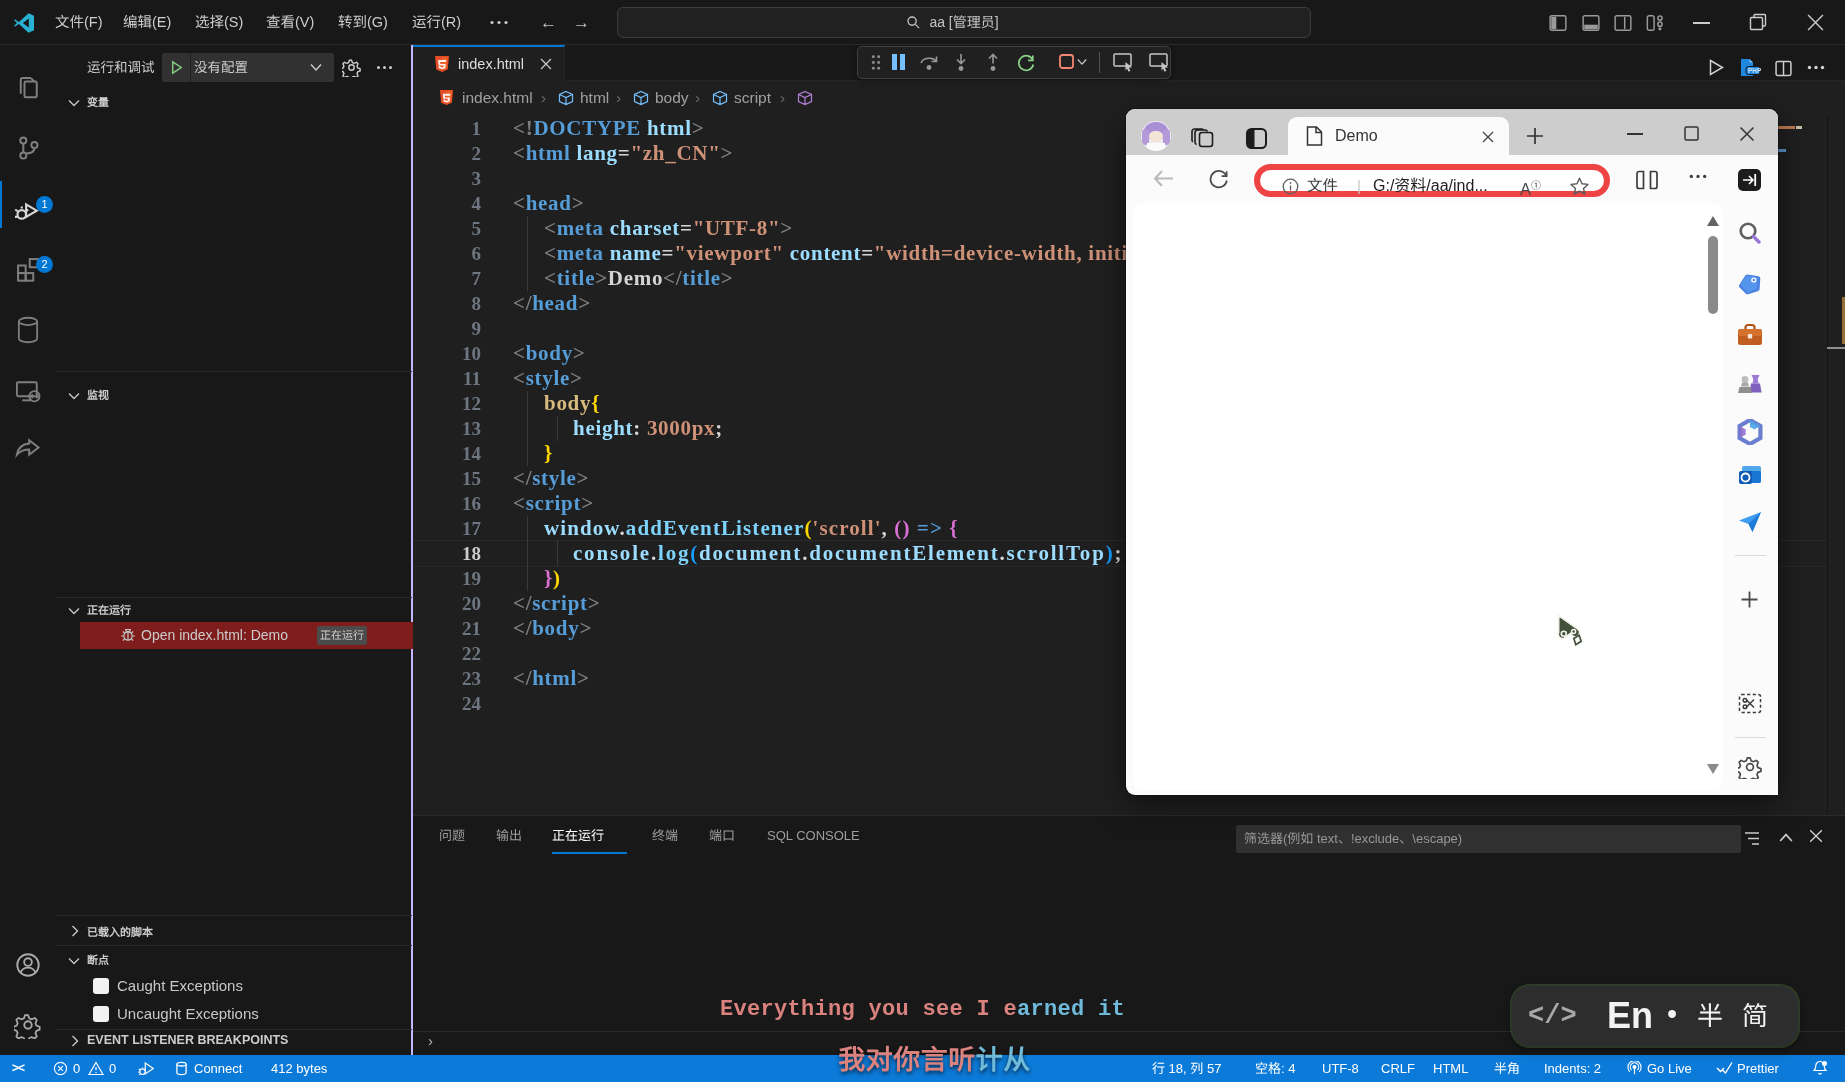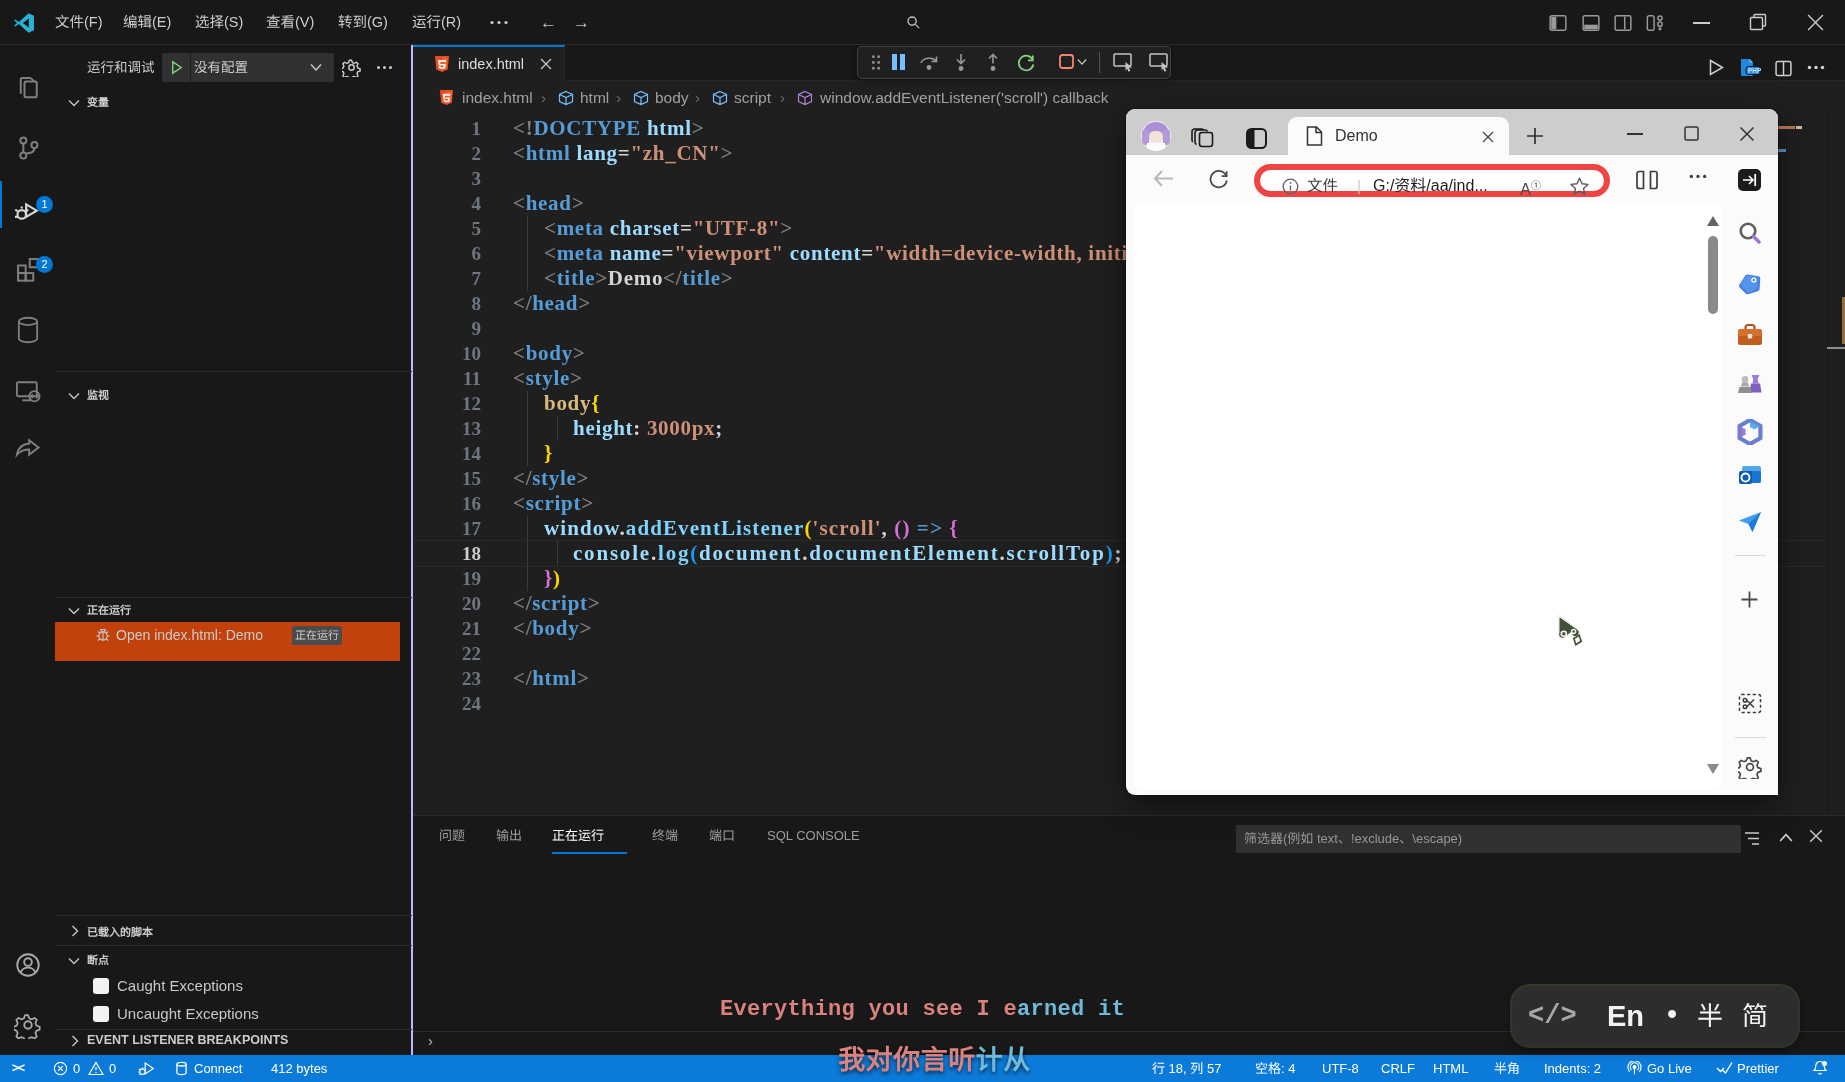--- a/index.html
+++ b/index.html
@@ -61,20 +61,21 @@
   <span class="menu" style="left:266px">查看(V)</span>
   <span class="menu" style="left:338px">转到(G)</span>
   <span class="menu" style="left:412px">运行(R)</span>
   <svg class="ico" style="left:489px;top:20px" width="20" height="5" viewBox="0 0 20 5">
       <circle cx="3" cy="2.5" r="1.6" fill="#cccccc"></circle>
       <circle cx="10" cy="2.5" r="1.6" fill="#cccccc"></circle>
       <circle cx="17" cy="2.5" r="1.6" fill="#cccccc"></circle>
     </svg>
   <span class="menu" style="left:540px;font-size:17px;color:#c5c5c5">←</span>
   <span class="menu" style="left:573px;font-size:17px;color:#c5c5c5">→</span>
+  <div id="searchbox">aa [管理员]</div>
 
   <svg class="ico" style="left:1549px;top:14px" width="18" height="18" viewBox="0 0 16 16">
       <rect x="1" y="1.5" width="14" height="13" rx="1.5" fill="none" stroke="#9a9a9a" stroke-width="1.3"></rect>
       <path d="M2 2.5h4.5v11H2z" fill="#9a9a9a"></path>
     </svg>
   <svg class="ico" style="left:1582px;top:14px" width="18" height="18" viewBox="0 0 16 16">
       <rect x="1" y="1.5" width="14" height="13" rx="1.5" fill="none" stroke="#9a9a9a" stroke-width="1.3"></rect>
       <path d="M2 9.5h12v4H2z" fill="#9a9a9a"></path>
     </svg>
   <svg class="ico" style="left:1614px;top:14px" width="18" height="18" viewBox="0 0 16 16">
@@ -193,21 +194,21 @@
   <svg class="ico" style="left:13px;top:347px" width="12" height="8" viewBox="0 0 12 8">
       <path d="M1 1.5 L6 6.5 L11 1.5" stroke="#c5c5c5" stroke-width="1.4" fill="none"></path>
     </svg>
   <span class="sechead" style="left:32px;top:341px">监视</span>
 
   <div class="sep" style="top:552px"></div>
   <svg class="ico" style="left:13px;top:562px" width="12" height="8" viewBox="0 0 12 8">
       <path d="M1 1.5 L6 6.5 L11 1.5" stroke="#c5c5c5" stroke-width="1.4" fill="none"></path>
     </svg>
   <span class="sechead" style="left:32px;top:556px">正在运行</span>
-  <div class="abs" style="left:0;top:577px;width:345px;height:39px;background:#c2410c">
+  <div class="abs" style="left:25px;top:577px;width:345px;height:27px;background:#7f1d1d">
     <svg class="ico" style="left:40px;top:5px" width="16" height="16" viewBox="0 0 16 16" fill="none" stroke="#c5c5c5" stroke-width="1.2">
         <circle cx="8" cy="9" r="4.2"></circle>
         <path d="M8 4.8 c-1.5 0 -2.3 -1 -2.3 -2.3 h4.6 c0 1.3 -.8 2.3 -2.3 2.3 Z M8 4.8 v8.4 M3.8 9 h-2.6 M14.8 9 h-2.6 M4.6 6 L2.8 4.5 M11.4 6 l1.8 -1.5 M4.6 12 l-1.8 1.5 M11.4 12 l1.8 1.5"></path>
       </svg>
     <span class="abs" style="left:61px;top:0;line-height:27px;color:#cccccc;font-size:14px">Open index.html: Demo</span>
     <div class="abs" style="left:237px;top:4px;width:50px;height:19px;background:#4b4b4b;border-radius:2px;color:#cccccc;font-size:11px;text-align:center;line-height:19px">正在运行</div>
   </div>
 
   <div class="sep" style="top:870px"></div>
   <svg class="ico" style="left:16px;top:880px" width="8" height="12" viewBox="0 0 8 12">
@@ -265,21 +266,20 @@
     <span class="abs" style="left:242px">body</span>
     <span class="abs" style="left:282px;color:#6e6e6e">›</span>
     <svg class="ico" style="left:299px;top:9px" width="16" height="16" viewBox="0 0 16 16" fill="none" stroke="#75beff" stroke-width="1.2">
         <path d="M8 1.5 L14.5 4.5 V11.5 L8 14.5 L1.5 11.5 V4.5 Z M1.5 4.5 L8 7.5 L14.5 4.5 M8 7.5 V14.5"></path>
       </svg>
     <span class="abs" style="left:321px">script</span>
     <span class="abs" style="left:367px;color:#6e6e6e">›</span>
     <svg class="ico" style="left:384px;top:9px" width="16" height="16" viewBox="0 0 16 16" fill="none" stroke="#b180d7" stroke-width="1.2">
         <path d="M8 1.5 L14.5 4.5 V11.5 L8 14.5 L1.5 11.5 V4.5 Z M1.5 4.5 L8 7.5 L14.5 4.5 M8 7.5 V14.5"></path>
       </svg>
-    <span class="abs" style="left:407px">window.addEventListener('scroll') callback</span>
   </div>
   <div id="codearea">
     <div class="lnum" style="top:71px">1</div>
       <div class="code" style="left:100px;top:71px"><span class="cp">&lt;!</span><span class="ct">DOCTYPE</span><span class="cw"> </span><span class="ca">html</span><span class="cp">&gt;</span></div>
     <div class="lnum" style="top:96px">2</div>
       <div class="code" style="left:100px;top:96px"><span class="cp">&lt;</span><span class="ct">html</span><span class="cw"> </span><span class="ca">lang</span><span class="cw">=</span><span class="cs">"zh_CN"</span><span class="cp">&gt;</span></div>
     <div class="lnum" style="top:121px">3</div>
     <div class="lnum" style="top:146px">4</div>
       <div class="code" style="left:100px;top:146px"><span class="cp">&lt;</span><span class="ct">head</span><span class="cp">&gt;</span></div>
     <div class="lnum" style="top:171px">5</div>
@@ -600,21 +600,21 @@
         <path d="M12 2.8 l1.2 3 2.1 .9 3.1-1.2 1.8 1.8 -1.2 3.1 .9 2.1 3 1.2 v2.6 l-3 1.2 -.9 2.1 1.2 3.1 -1.8 1.8 -3.1 -1.2 -2.1 .9 -1.2 3 h-2.6 l-1.2 -3 -2.1 -.9 -3.1 1.2 -1.8 -1.8 1.2 -3.1 -.9 -2.1 -3 -1.2 v-2.6 l3 -1.2 .9 -2.1 -1.2 -3.1 1.8 -1.8 3.1 1.2 2.1 -.9 1.2 -3 Z"></path>
       </svg>
   </div>
 </div>
 
 <div id="lyr1"><span class="pk">Everything you see I e</span><span class="cy2">arned it</span></div>
 <div id="lyr2"><span class="pk">我对你言听</span><span class="cy2">计从</span></div>
 
 <div id="ime">
   <span class="abs" style="left:16px;top:0;line-height:60px;color:#a8a8a8;font-size:27px;font-weight:700;font-family:'Liberation Mono',monospace">&lt;/&gt;</span>
-  <span class="abs" style="left:95px;top:0;line-height:60px;color:#f2f2f2;font-size:29px;font-weight:700">En</span>
+  <span class="abs" style="left:95px;top:0;line-height:60px;color:#f2f2f2;font-size:36px;font-weight:700">En</span>
   <span class="abs" style="left:155px;top:0;line-height:56px;color:#f2f2f2;font-size:29px">•</span>
   <span class="abs" style="left:185px;top:0;line-height:60px;color:#f2f2f2;font-size:26px">半</span>
   <span class="abs" style="left:230px;top:0;line-height:60px;color:#f2f2f2;font-size:26px">简</span>
 </div>
 
 <svg class="ico" style="left:1556px;top:614px;z-index:99" width="27" height="36" viewBox="0 0 27 36">
   <path d="M2.6 1.6 L21.8 14.9 a4.4 4.4 0 0 1 -3 8 c-2.6 -.2 -3.7 -2.3 -3.2 -4.3 l-7.8 5.9 a4.4 4.4 0 0 1 -5.2 -6.2 Z" fill="#43503a" stroke="#f3f3ee" stroke-width="1.8" stroke-linejoin="round"></path>
   <circle cx="7.8" cy="19.8" r="2.5" fill="none" stroke="#f3f3ee" stroke-width="1.6"></circle>
   <circle cx="17.6" cy="17.6" r="2" fill="none" stroke="#f3f3ee" stroke-width="1.5"></circle>
   <path d="M17.8 24.5 L23.2 21.2 L25.2 27.3 L19.8 30.8 Z" fill="#fbfbf7" stroke="#43503a" stroke-width="1.7"></path>

